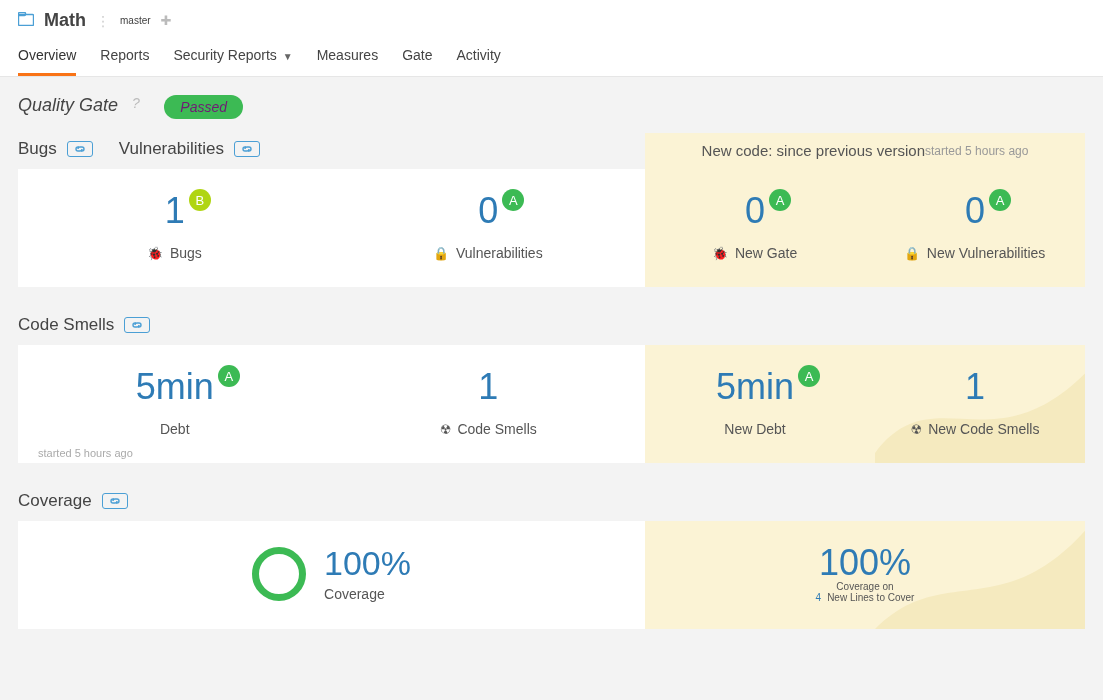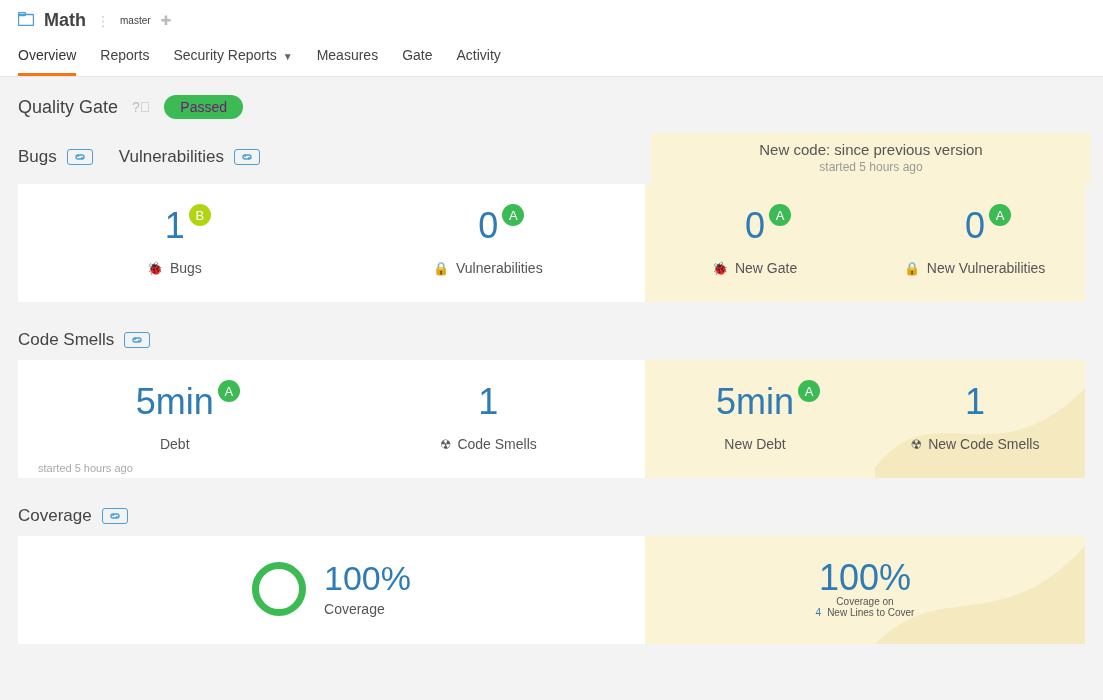--- a/index.html
+++ b/index.html
@@ -13,21 +13,21 @@
   .branch-name { color: #404040; font-size: 10px; }
   .plus-badge { color: #bbb; font-size: 13px; }
 
   
   .navtabs { background: #fff; padding: 0 18px; display: flex; gap: 24px; border-bottom: 1px solid #e6e6e6; }
   .navtab { font-size: 14px; color: #444; padding: 12px 0 10px 0; cursor: pointer; }
   .navtab.active { color: #333; border-bottom: 3px solid #f97316; font-weight: 500; }
   .navtab .caret { font-size: 10px; color: #666; margin-left: 2px; }
 
   
-  .qg-row { padding: 18px 18px 14px 18px; display: flex; align-items: center; gap: 14px; }
+  .qg-row { padding: 18px 18px 14px 18px; display: flex; gap: 14px; font-style: italic; }
   .qg-title { font-size: 18px; color: #444; }
   .help-icon { color: #bbb; font-size: 14px; }
   .qg-badge { background: #3cba54; color: #701a75; font-size: 14px; padding: 4px 16px; border-radius: 14px; }
 
   
   .sec-head { padding: 6px 18px 10px 18px; display: flex; align-items: center; }
   .sec-head .left { display: flex; align-items: center; gap: 10px; }
   .sec-title { font-size: 17px; color: #444; }
   .link-pill { border: 1px solid #4b9fd5; border-radius: 3px; padding: 1px 5px; display: inline-flex; align-items: center; }
   .link-pill svg { display: block; }
@@ -56,21 +56,21 @@
   .cov-new-col { display: flex; flex-direction: column; align-items: center; }
   .cov-sub { font-size: 10px; color: #555; }
   .cov-sub .num { color: #2e7bb5; margin-right: 6px; }
 
   
   .wave { position: absolute; right: -10px; bottom: -10px; width: 220px; height: 140px; pointer-events: none; }
 
   
   .sec-head-row { display: flex; margin: 0 0 0 0; }
   .sec-head-row .leftcol { flex: 1; padding: 6px 0 10px 18px; display: flex; align-items: center; gap: 10px; }
-  .sec-head-row .rightcol { flex: 1; max-width: 440px; background: #fbf3d5; margin-right: 12px; display: flex; flex-direction: column; align-items: center; justify-content: space-between; padding: 8px 0 10px 0; }
+  .sec-head-row .rightcol { flex: 1; max-width: 440px; background: #fbf3d5; margin-right: 18px; display: flex; flex-direction: row; align-items: center; justify-content: center; padding: 8px 0 10px 0; }
 </style>
 </head>
 <body>
 
 <div class="project-line">
   <span class="folder-icon">
     <svg width="16" height="14" viewBox="0 0 16 14">
         <rect x="0.5" y="2.5" width="15" height="11" rx="1" fill="none" stroke="#4b9fd5" stroke-width="1.4"></rect>
         <rect x="0.5" y="0.5" width="7" height="3" rx="1" fill="none" stroke="#4b9fd5" stroke-width="1.4"></rect>
       </svg>

